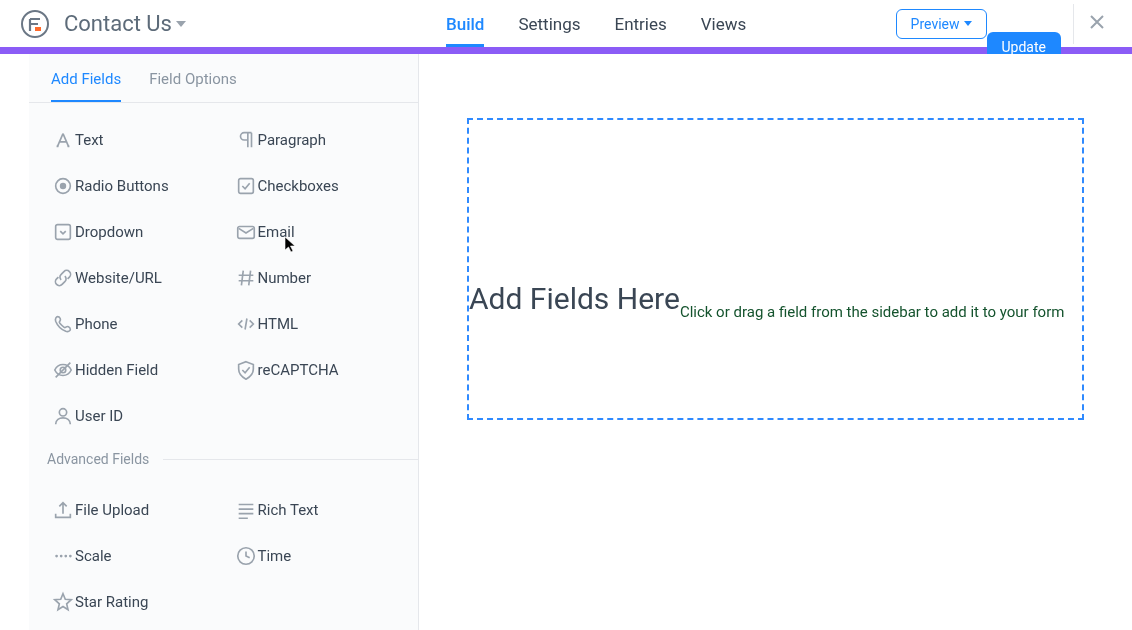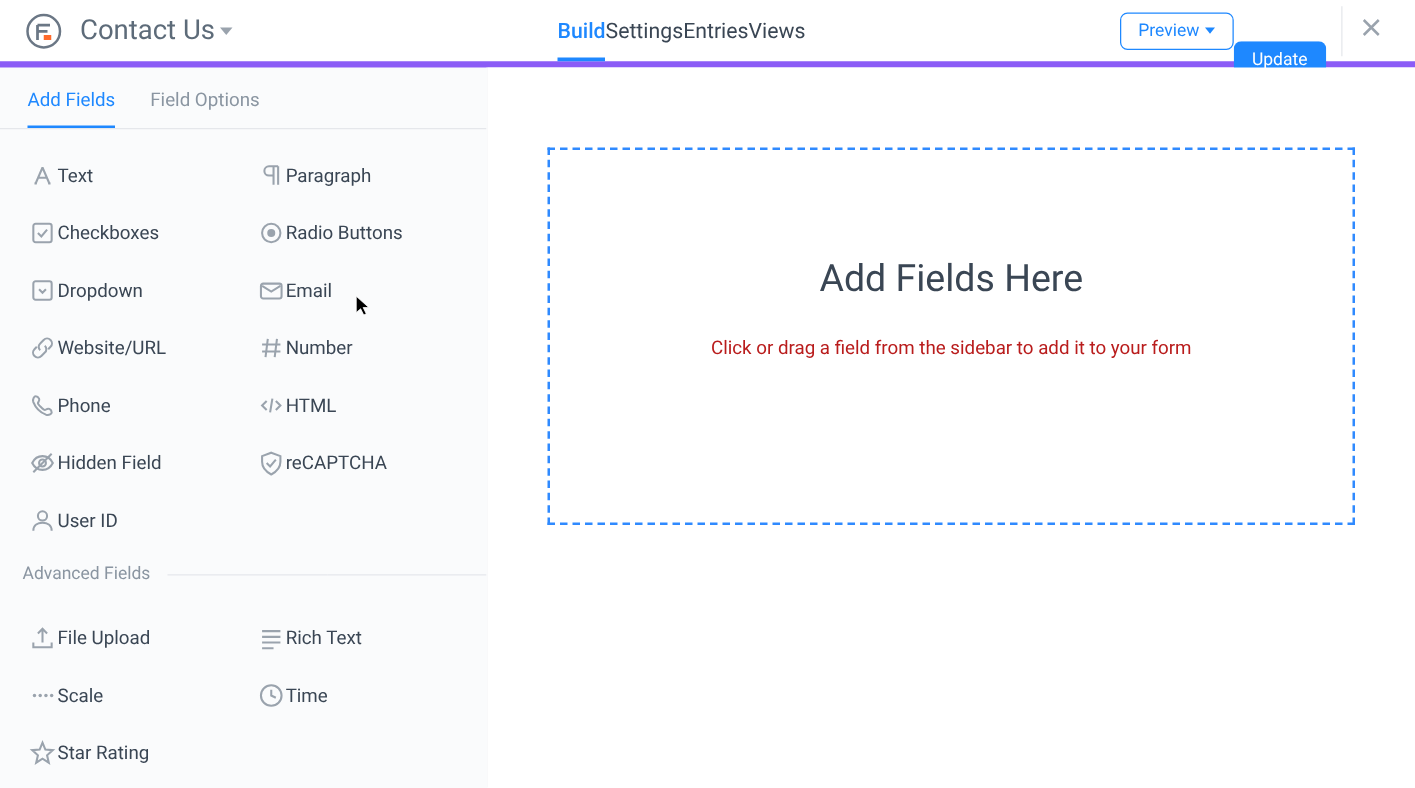--- a/index.html
+++ b/index.html
@@ -1,46 +1,46 @@
 <!DOCTYPE html>
 <html><head>
   <meta charset="utf-8">
   <style>
     * { margin:0; padding:0; box-sizing:border-box; font-family:-apple-system,BlinkMacSystemFont,"Segoe UI",Roboto,sans-serif; }
     body { width:1132px; height:630px; background:#fff; overflow:hidden; position:relative; }
-    .topbar{ height:54px; border-bottom:5px solid #8b5cf6; display:flex; align-items:center; padding:0 20px; }
+    .topbar{ height:54px; border-bottom:7px solid #8b5cf6; display:flex; align-items:center; padding:0 20px; }
     .logo{ width:30px; height:30px; display:flex; align-items:center; justify-content:center; margin-right:14px;}
     .title-wrap{ display:flex; align-items:center; color:#5d6b79; font-size:22px; cursor:pointer; gap:4px;}
-    .tabs{ display:flex; margin-left:260px; height:100%; align-items:center;}
+    .tabs{ display:flex; gap:34px; margin-left:260px; height:100%; align-items:center;}
     .tab{ font-size:17px; color:#3a4654; cursor:pointer; height:100%; display:flex; align-items:center; border-bottom:3px solid transparent; padding-top:3px;}
     .tab.active{ color:#1e88ff; border-bottom-color:#1e88ff; font-weight:500;}
     .rightbtns{ margin-left:auto; display:flex; align-items:center; }
     .btn{ font-size:14px; padding:6px 14px; border-radius:6px; cursor:pointer; display:flex; align-items:center; gap:4px; border:1px solid transparent;}
     .btn-outline{ color:#1e88ff; border-color:#1e88ff; background:#fff;}
     .btn-primary{ background:#1e88ff; color:#fff;margin-top:46px;}
     .vdiv{ width:1px; height:40px; background:#e5e7eb; margin:0 8px 0 12px;}
     .close{ color:#9aa3ad; font-size:22px; cursor:pointer; padding:4px 6px;}
     .main{ display:flex; height:calc(100% - 54px);}
-    .sidebar{ width:390px; border-right:1px solid #e5e7eb; background:#fafbfc; overflow-y:auto;}
+    .sidebar{ width:390px; border-right:1px solid #e5e7eb; background:#fafbfc; overflow-y:auto;margin-left:29px;}
     .sidetabs{ display:flex; border-bottom:1px solid #e5e7eb; padding:0 22px; gap:28px;}
     .sidetab{ font-size:15px; color:#8a95a1; padding:16px 0 12px; cursor:pointer; border-bottom:2px solid transparent;}
     .sidetab.active{ color:#1e88ff; border-bottom-color:#1e88ff;}
     .field-grid{ display:grid; grid-template-columns:1fr 1fr; padding:14px 10px 6px 14px;}
     .field-item{ display:flex; align-items:center; padding:11px 8px; cursor:pointer; color:#3a4654; font-size:15px;}
     .field-icon{ width:24px; height:24px; display:flex; align-items:center; justify-content:center; color:#9aa3ad;}
     .field-icon svg{ stroke:#9aa3ad; fill:none; stroke-width:1.8;}
     .section-hd{ display:flex; align-items:center; color:#8a95a1; font-size:14px; padding:6px 0 6px 18px;}
     .section-hd::before,.section-hd::after{content:""; flex:1; height:1px; background:#e5e7eb;}
     .section-hd::before{ max-width:0; margin-right:0;}
     .section-hd span{ padding-right:14px;}
     .section-hd .line{ flex:1; height:1px; background:#e5e7eb;}
     .canvas{ flex:1; padding:64px 48px; background:#fff;}
-    .dropzone{ border:2px dashed #2f8aff; height:302px; display:flex; flex-direction:column; align-items:center; justify-content:flex-start; padding-top:86px; color:#3a4654;}
+    .dropzone{ border:2px dashed #2f8aff; height:302px; display:flex; flex-direction:row; align-items:center; justify-content:flex-start; padding-top:86px; color:#3a4654;}
     .dz-title{ font-size:30px; color:#3a4654; margin-bottom:28px;}
-    .dz-sub{ font-size:15px; color:#b91c1c;}
+    .dz-sub{ font-size:15px; color:#14532d;}
     .cursor{ position:absolute; left:284px; top:236px; pointer-events:none;}
     .caret-down{ border-left:5px solid transparent; border-right:5px solid transparent; border-top:6px solid currentColor; display:inline-block;}
     .caret-down.sm{ border-left-width:4px; border-right-width:4px; border-top-width:5px;}
   </style>
 </head>
 <body>
 
 <div class="topbar">
   <div class="logo">
     <svg width="30" height="30" viewBox="0 0 30 30">
@@ -96,34 +96,34 @@
           <div class="field-icon">
             <svg width="22" height="22" viewBox="0 0 24 24">
               <path d="M10 4 L18 4 M14 4 L14 20 M18 4 L18 20 M10 4 A4 4 0 0 0 10 12 L14 12"></path>
             </svg>
           </div>
           <span>Paragraph</span>
         </div>
         <div class="field-item">
           <div class="field-icon">
             <svg width="22" height="22" viewBox="0 0 24 24">
+              <circle cx="12" cy="12" r="8"></circle>
+              <circle cx="12" cy="12" r="3.5" fill="#9aa3ad" stroke="none"></circle>
+            </svg>
+          </div>
+          <span>Radio Buttons</span>
+        </div>
+        <div class="field-item">
+          <div class="field-icon">
+            <svg width="22" height="22" viewBox="0 0 24 24">
               <rect x="4" y="4" width="16" height="16" rx="2"></rect>
               <path d="M8 12 L11 15 L16 9"></path>
             </svg>
           </div>
           <span>Checkboxes</span>
-        </div>
-        <div class="field-item">
-          <div class="field-icon">
-            <svg width="22" height="22" viewBox="0 0 24 24">
-              <circle cx="12" cy="12" r="8"></circle>
-              <circle cx="12" cy="12" r="3.5" fill="#9aa3ad" stroke="none"></circle>
-            </svg>
-          </div>
-          <span>Radio Buttons</span>
         </div>
         <div class="field-item">
           <div class="field-icon">
             <svg width="22" height="22" viewBox="0 0 24 24">
               <rect x="4" y="4" width="16" height="16" rx="2"></rect>
               <path d="M9 11 L12 14 L15 11"></path>
             </svg>
           </div>
           <span>Dropdown</span>
         </div>

